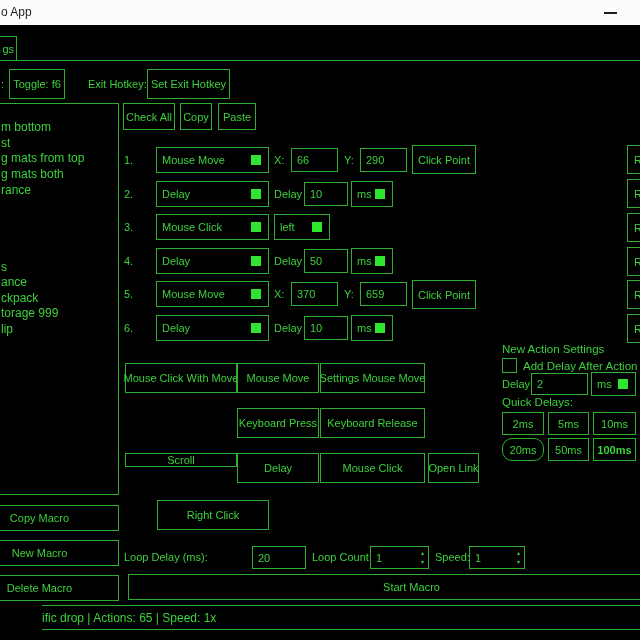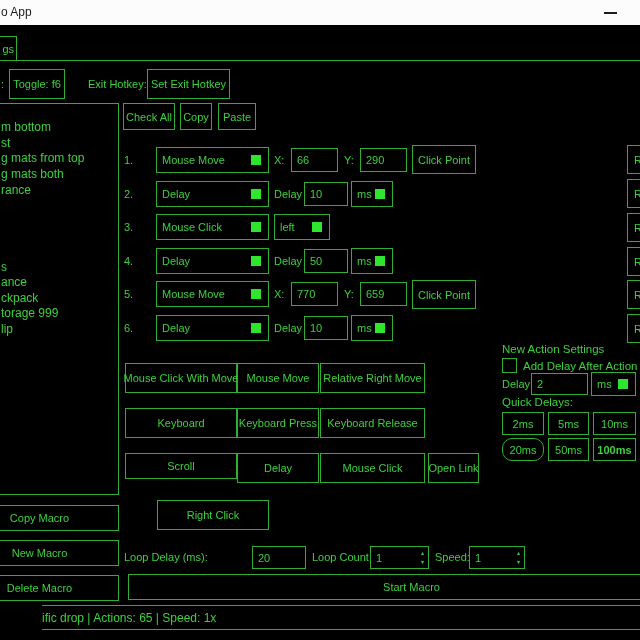--- a/index.html
+++ b/index.html
@@ -135,21 +135,21 @@
     <span class="sq"></span>
   </div>
   <div class="btn left-align" style="left:627px;top:247px;width:55px;height:29px;">R</div>
 
   <div class="lbl" style="left:124px;top:288px;">5.</div>
   <div class="combo" style="left:156px;top:281px;width:113px;height:26px;">
     <span>Mouse Move</span>
     <span class="sq"></span>
   </div>
   <div class="lbl" style="left:274px;top:288px;">X:</div>
-  <div class="field" style="left:291px;top:282px;width:47px;height:24px;">770</div>
+  <div class="field" style="left:291px;top:282px;width:47px;height:24px;">370</div>
   <div class="lbl" style="left:344px;top:288px;">Y:</div>
   <div class="field" style="left:360px;top:282px;width:47px;height:24px;">659</div>
   <div class="btn" style="left:412px;top:280px;width:64px;height:29px;">Click Point</div>
   <div class="btn left-align" style="left:627px;top:280px;width:55px;height:29px;">R</div>
 
   <div class="lbl" style="left:124px;top:322px;">6.</div>
   <div class="combo" style="left:156px;top:315px;width:113px;height:26px;">
     <span>Delay</span>
     <span class="sq"></span>
   </div>
@@ -173,25 +173,24 @@
   <div class="lbl" style="left:502px;top:396px;font-size:11.5px;">Quick Delays:</div>
   <div class="btn" style="left:502px;top:412px;width:42px;height:23px;">2ms</div>
   <div class="btn" style="left:548px;top:412px;width:41px;height:23px;">5ms</div>
   <div class="btn" style="left:593px;top:412px;width:43px;height:23px;">10ms</div>
   <div class="btn" style="left:502px;top:438px;width:42px;height:23px;border-radius:10px;">20ms</div>
   <div class="btn" style="left:548px;top:438px;width:41px;height:23px;">50ms</div>
   <div class="btn" style="left:593px;top:438px;width:43px;height:23px;font-weight:bold;">100ms</div>
 
   <div class="btn" style="left:125px;top:363px;width:112px;height:30px;">Mouse Click With Move</div>
   <div class="btn" style="left:237px;top:363px;width:82px;height:30px;">Mouse Move</div>
-  <div class="btn" style="left:320px;top:363px;width:105px;height:30px;">Relative Right Move</div>
-  <div class="btn" style="left:125px;top:408px;width:112px;height:30px;">Keyboard</div>
+  <div class="btn" style="left:320px;top:363px;width:105px;height:30px;">Settings Mouse Move</div>
   <div class="btn" style="left:237px;top:408px;width:82px;height:30px;">Keyboard Press</div>
   <div class="btn" style="left:320px;top:408px;width:105px;height:30px;">Keyboard Release</div>
-  <div class="btn" style="left:125px;top:453px;width:112px;height:26px;">Scroll</div>
+  <div class="btn" style="left:125px;top:453px;width:112px;height:14px;">Scroll</div>
   <div class="btn" style="left:237px;top:453px;width:82px;height:30px;">Delay</div>
   <div class="btn" style="left:320px;top:453px;width:105px;height:30px;">Mouse Click</div>
   <div class="btn" style="left:428px;top:453px;width:51px;height:30px;">Open Link</div>
   <div class="btn" style="left:125px;top:500px;width:112px;height:30px;margin-left:32px;">Right Click</div>
 
   <div class="btn" style="left:-40px;top:505px;width:159px;height:26px;">Copy Macro</div>
   <div class="btn" style="left:-40px;top:540px;width:159px;height:26px;">New Macro</div>
   <div class="btn" style="left:-40px;top:575px;width:159px;height:26px;">Delete Macro</div>
 
   <div class="lbl" style="left:124px;top:551px;">Loop Delay (ms):</div>

